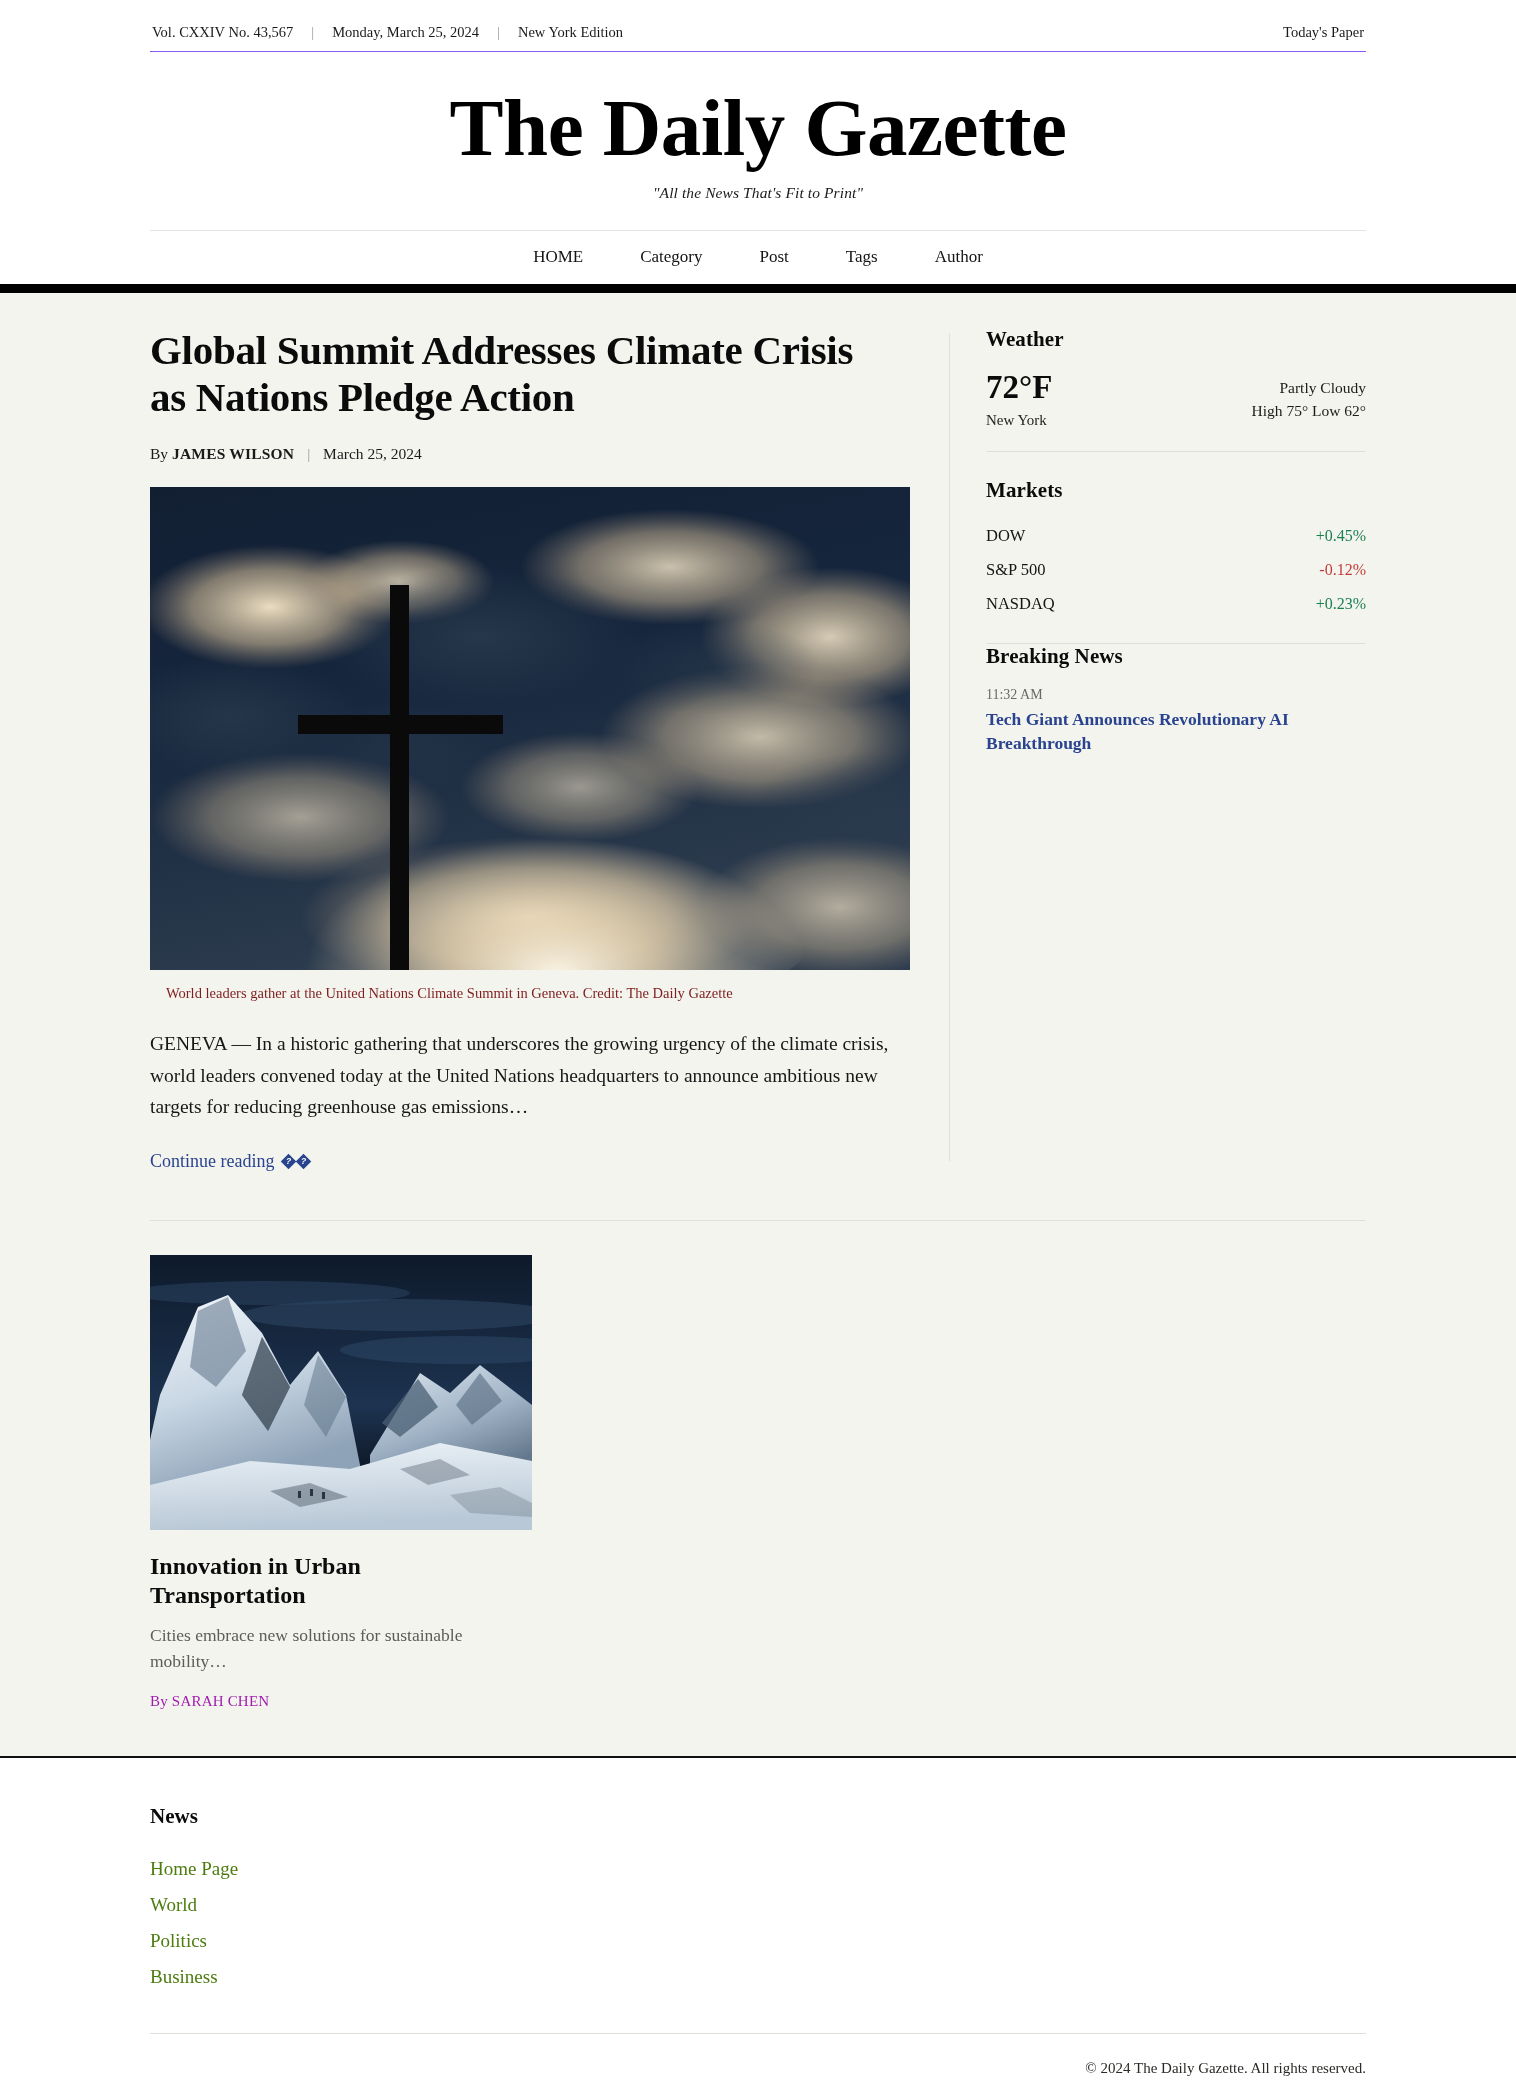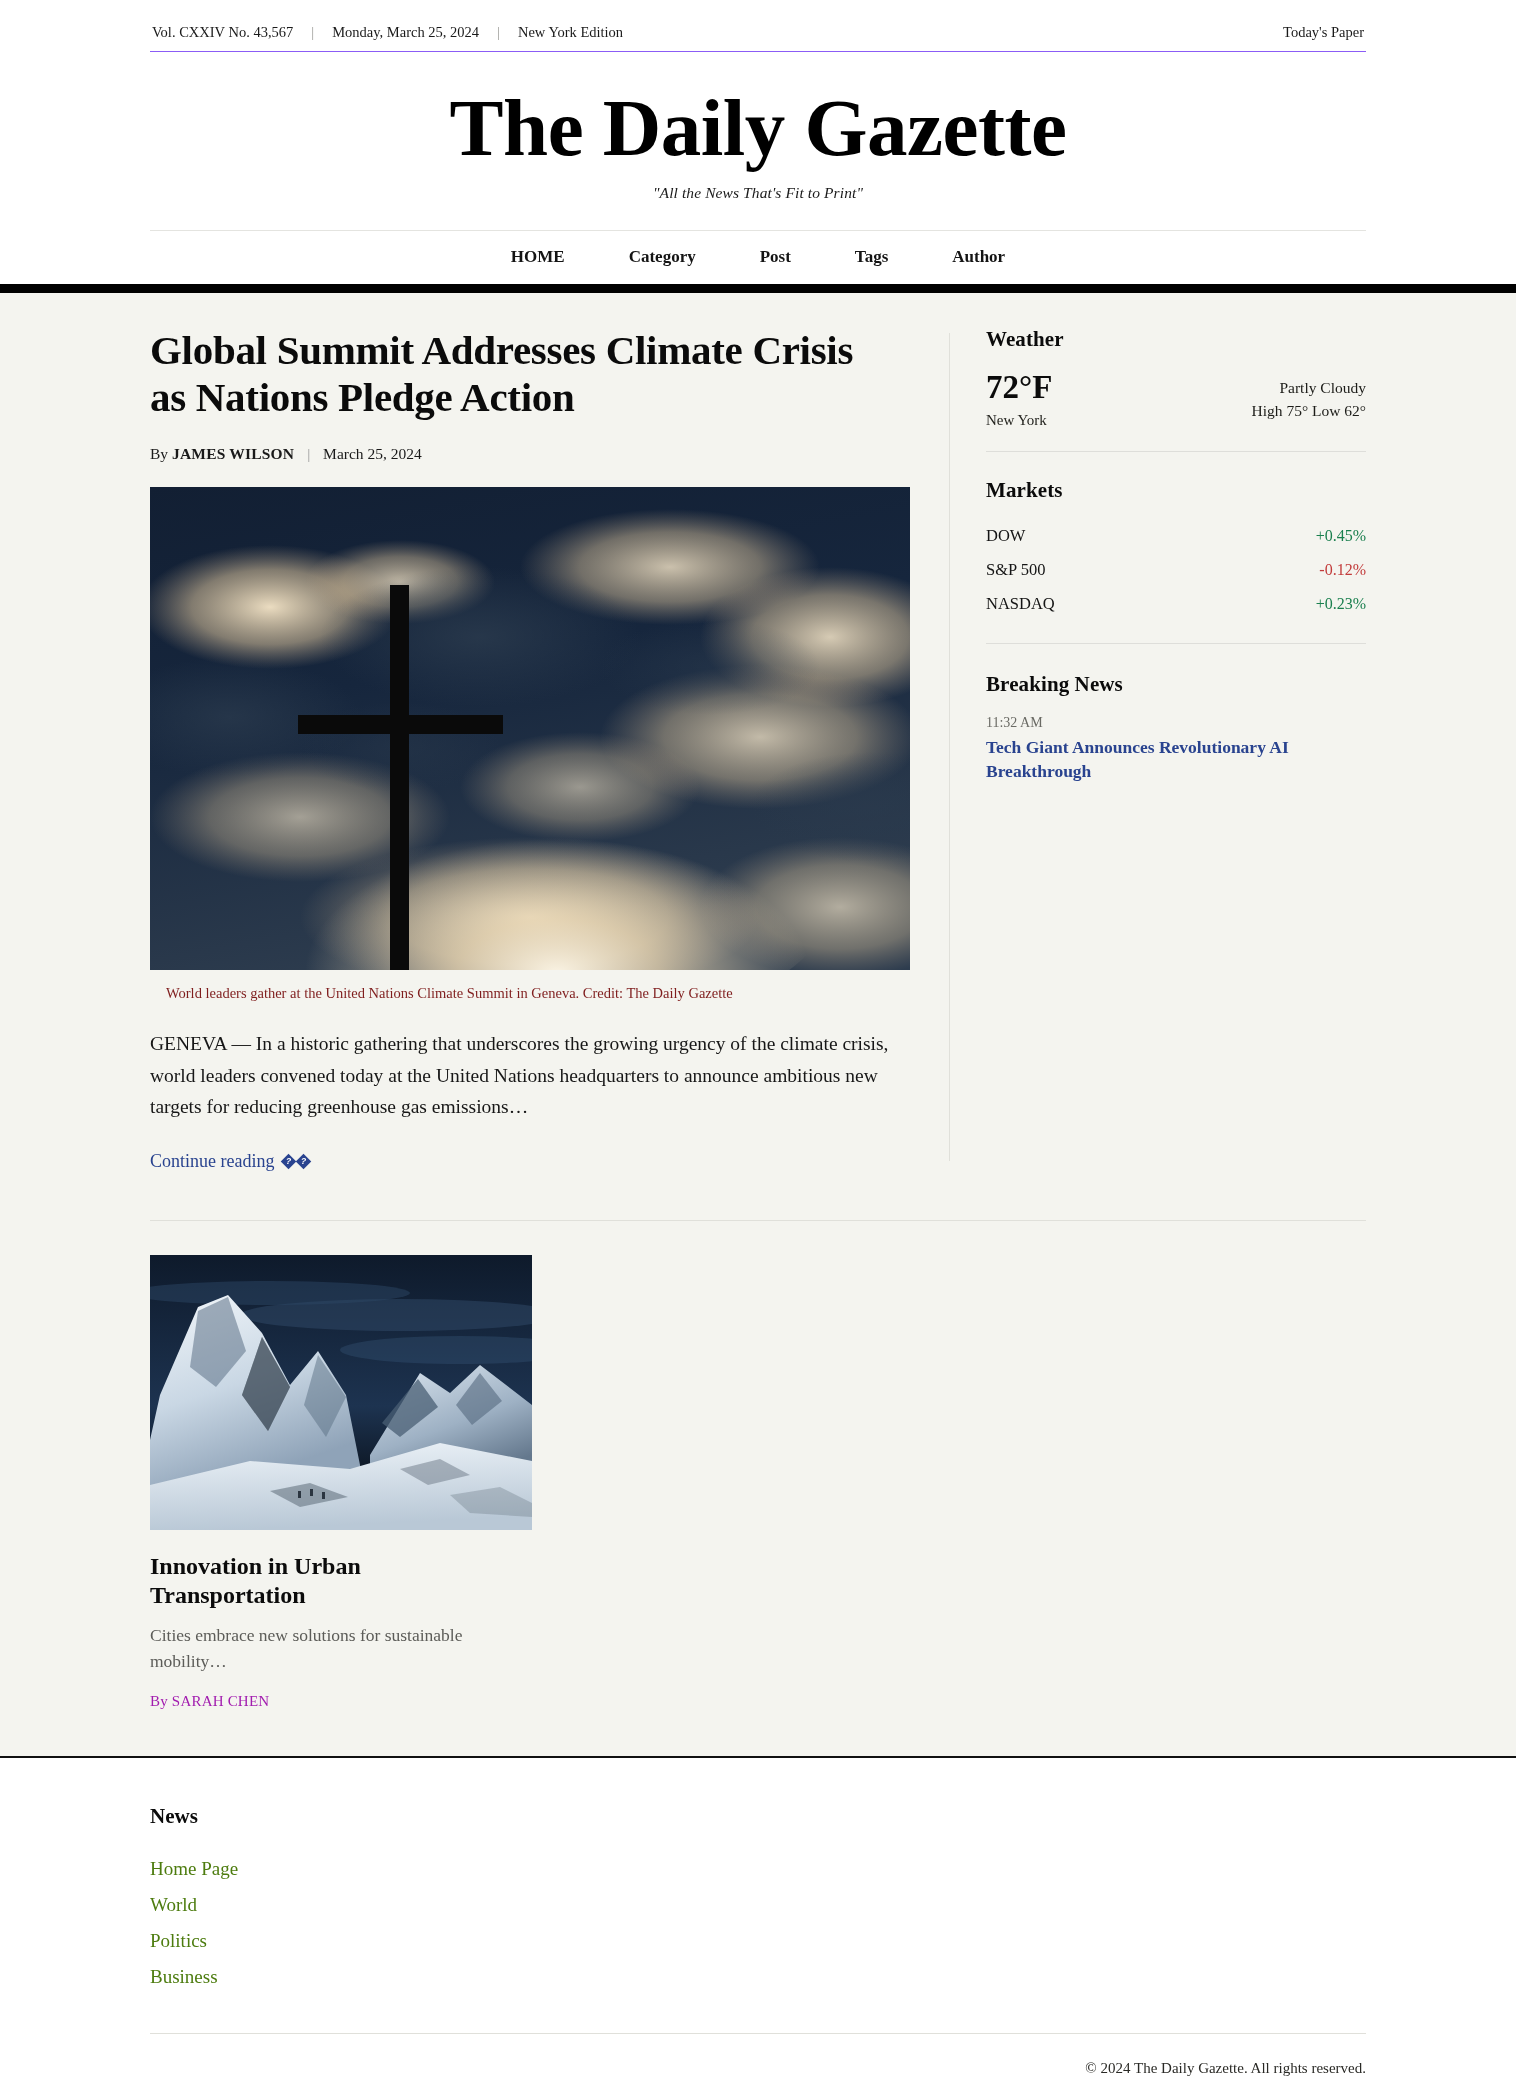--- a/index.html
+++ b/index.html
@@ -65,23 +65,22 @@
   
   .nav-wrap {
     width: 1216px;
     margin: 22px auto 0 auto;
     border-top: 1px solid #e4e4e0;
   }
   .nav {
     display: flex;
     align-items: center;
     justify-content: center;
-    gap: 16px;
+    gap: 9px;
     padding: 16px 0 17px 0;
-    font-weight: bold;
   }
   .nav-item {
     font-size: 17px;
     color: #141414;
     padding: 0 24px;
     text-decoration: none;
     white-space: nowrap;
     cursor: pointer;
   }
   .nav-item.is-active { font-variant: small-caps; }
@@ -244,21 +243,21 @@
     justify-content: space-between;
     align-items: center;
     font-size: 16.5px;
     padding: 7px 0;
     color: #141414;
   }
   .market-delta { font-size: 16px; }
   .up { color: #1a7f4e; }
   .down { color: #c23b3b; }
 
-  .breaking-block { margin-top: 28px; }
+  .breaking-block { }
   .breaking-item { margin-top: 18px; }
   .breaking-time {
     font-size: 14px;
     color: #6a6a64;
     margin-bottom: 5px;
   }
   .breaking-headline {
     font-size: 17.5px;
     font-weight: 700;
     line-height: 1.32;

